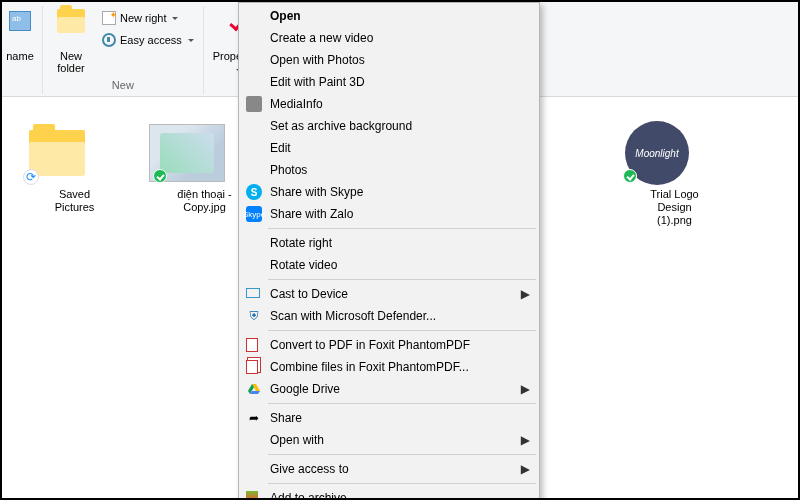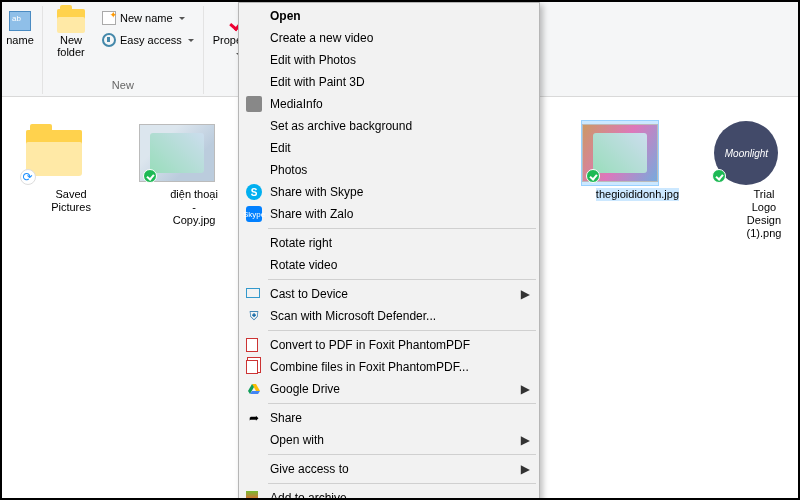--- a/index.html
+++ b/index.html
@@ -4,21 +4,21 @@
 <style>
   * { box-sizing: border-box; margin: 0; padding: 0; }
   body { font-family: "Segoe UI", Tahoma, sans-serif; font-size: 12px; background: #fff; color: #000; overflow: hidden; width: 800px; height: 500px; position: relative; border: 2px solid #000; }
   
   .ribbon { height: 95px; background: #f5f6f7; border-bottom: 1px solid #d9d9d9; display: flex; padding: 4px 2px 0 2px; }
   .rgroup { display: flex; flex-direction: column; align-items: center; border-right: 1px solid #e3e3e3; padding: 0 6px 2px 6px; height: 88px; justify-content: space-between; }
   .rgroup .body { display: flex; align-items: flex-start; gap: 6px; flex: 1; }
   .rgroup .label { font-size: 11px; color: #666; line-height: 14px; }
   .bigbtn { display: flex; flex-direction: column; align-items: center; justify-content: flex-start; width: 44px; padding-top: 2px; cursor: default; }
   .bigbtn .ic { width: 30px; height: 26px; display: flex; align-items: center; justify-content: center; }
-  .bigbtn .cap { font-size: 11px; line-height: 12px; text-align: center; margin-top: 0; }
+  .bigbtn .cap { font-size: 11px; line-height: 12px; text-align: center; margin-top: 16px; }
   .smalllist { display: flex; flex-direction: column; gap: 2px; justify-content: flex-start; padding-top: 2px; }
   .smallbtn { display: flex; align-items: center; gap: 4px; font-size: 11px; height: 20px; padding: 0 3px; cursor: default; }
   .dd { width: 0; height: 0; border-left: 3px solid transparent; border-right: 3px solid transparent; border-top: 3px solid #555; display: inline-block; margin-left: 2px; }
   
   .content { position: relative; padding: 24px 10px; display: flex; gap: 40px; align-items: flex-start; }
   .item { display: flex; flex-direction: column; align-items: center; width: 90px; }
   .item .thumb { width: 76px; height: 64px; display: flex; align-items: center; justify-content: center; margin-bottom: 3px; position: relative; }
   .item .name { font-size: 11px; text-align: center; line-height: 13px; max-width: 90px; word-wrap: break-word; margin-left: 35px; }
   .item.selected .thumb { background: #cce8ff; outline: 1px solid #99d1ff; }
   .item.selected .name { background: #cce8ff; }
@@ -74,21 +74,21 @@
             <div class="ic-newfolder"></div>
           </div>
         <div class="cap" style="white-space:pre;">New
 folder</div>
       </div>
       <div class="smalllist">
         <div class="smallbtn">
           <span style="width:14px;height:14px;background:#fff;border:1px solid #aaa;position:relative;">
               <span style="position:absolute;right:-2px;top:-2px;color:#f90;font-size:9px;">✦</span>
             </span>
-          <span>New name</span>
+          <span>New right</span>
             <span class="dd"></span>
         </div>
         <div class="smallbtn">
           <span style="width:14px;height:14px;border:2px solid #48a;border-radius:50%;position:relative;">
               <span style="position:absolute;left:3px;top:2px;width:3px;height:5px;background:#48a;"></span>
             </span>
           <span>Easy access</span>
             <span class="dd"></span>
         </div>
       </div>
@@ -124,47 +124,40 @@
     <div class="name">Saved Pictures</div>
   </div>
   <div class="item">
     <div class="thumb">
         <div class="photo"></div>
         <div class="check"></div>
       </div>
     <div class="name">điện thoại - Copy.jpg</div>
   </div>
   <div style="width:300px;"></div>
-  <div class="item selected">
-    <div class="thumb">
-        <div class="photo" style="background:linear-gradient(120deg,#c96,#d7b,#7ad);"></div>
-        <div class="check"></div>
-      </div>
-    <div class="name">thegioididonh.jpg</div>
-  </div>
   <div class="item">
     <div class="thumb">
         <div class="moon">
           <span>Moonlight</span>
         </div>
         <div class="check"></div>
       </div>
     <div class="name">Trial Logo Design (1).png</div>
   </div>
 </div>
 
 <div class="ctx">
   <div class="row bold">
       <span>Open</span>
     </div>
   <div class="row">
       <span>Create a new video</span>
     </div>
   <div class="row">
-      <span>Edit with Photos</span>
+      <span>Open with Photos</span>
     </div>
   <div class="row">
       <span>Edit with Paint 3D</span>
     </div>
   <div class="row">
       <span class="ic" style="background:#888;border-radius:2px;"></span>
       <span>MediaInfo</span>
     </div>
   <div class="row">
       <span>Set as archive background</span>

